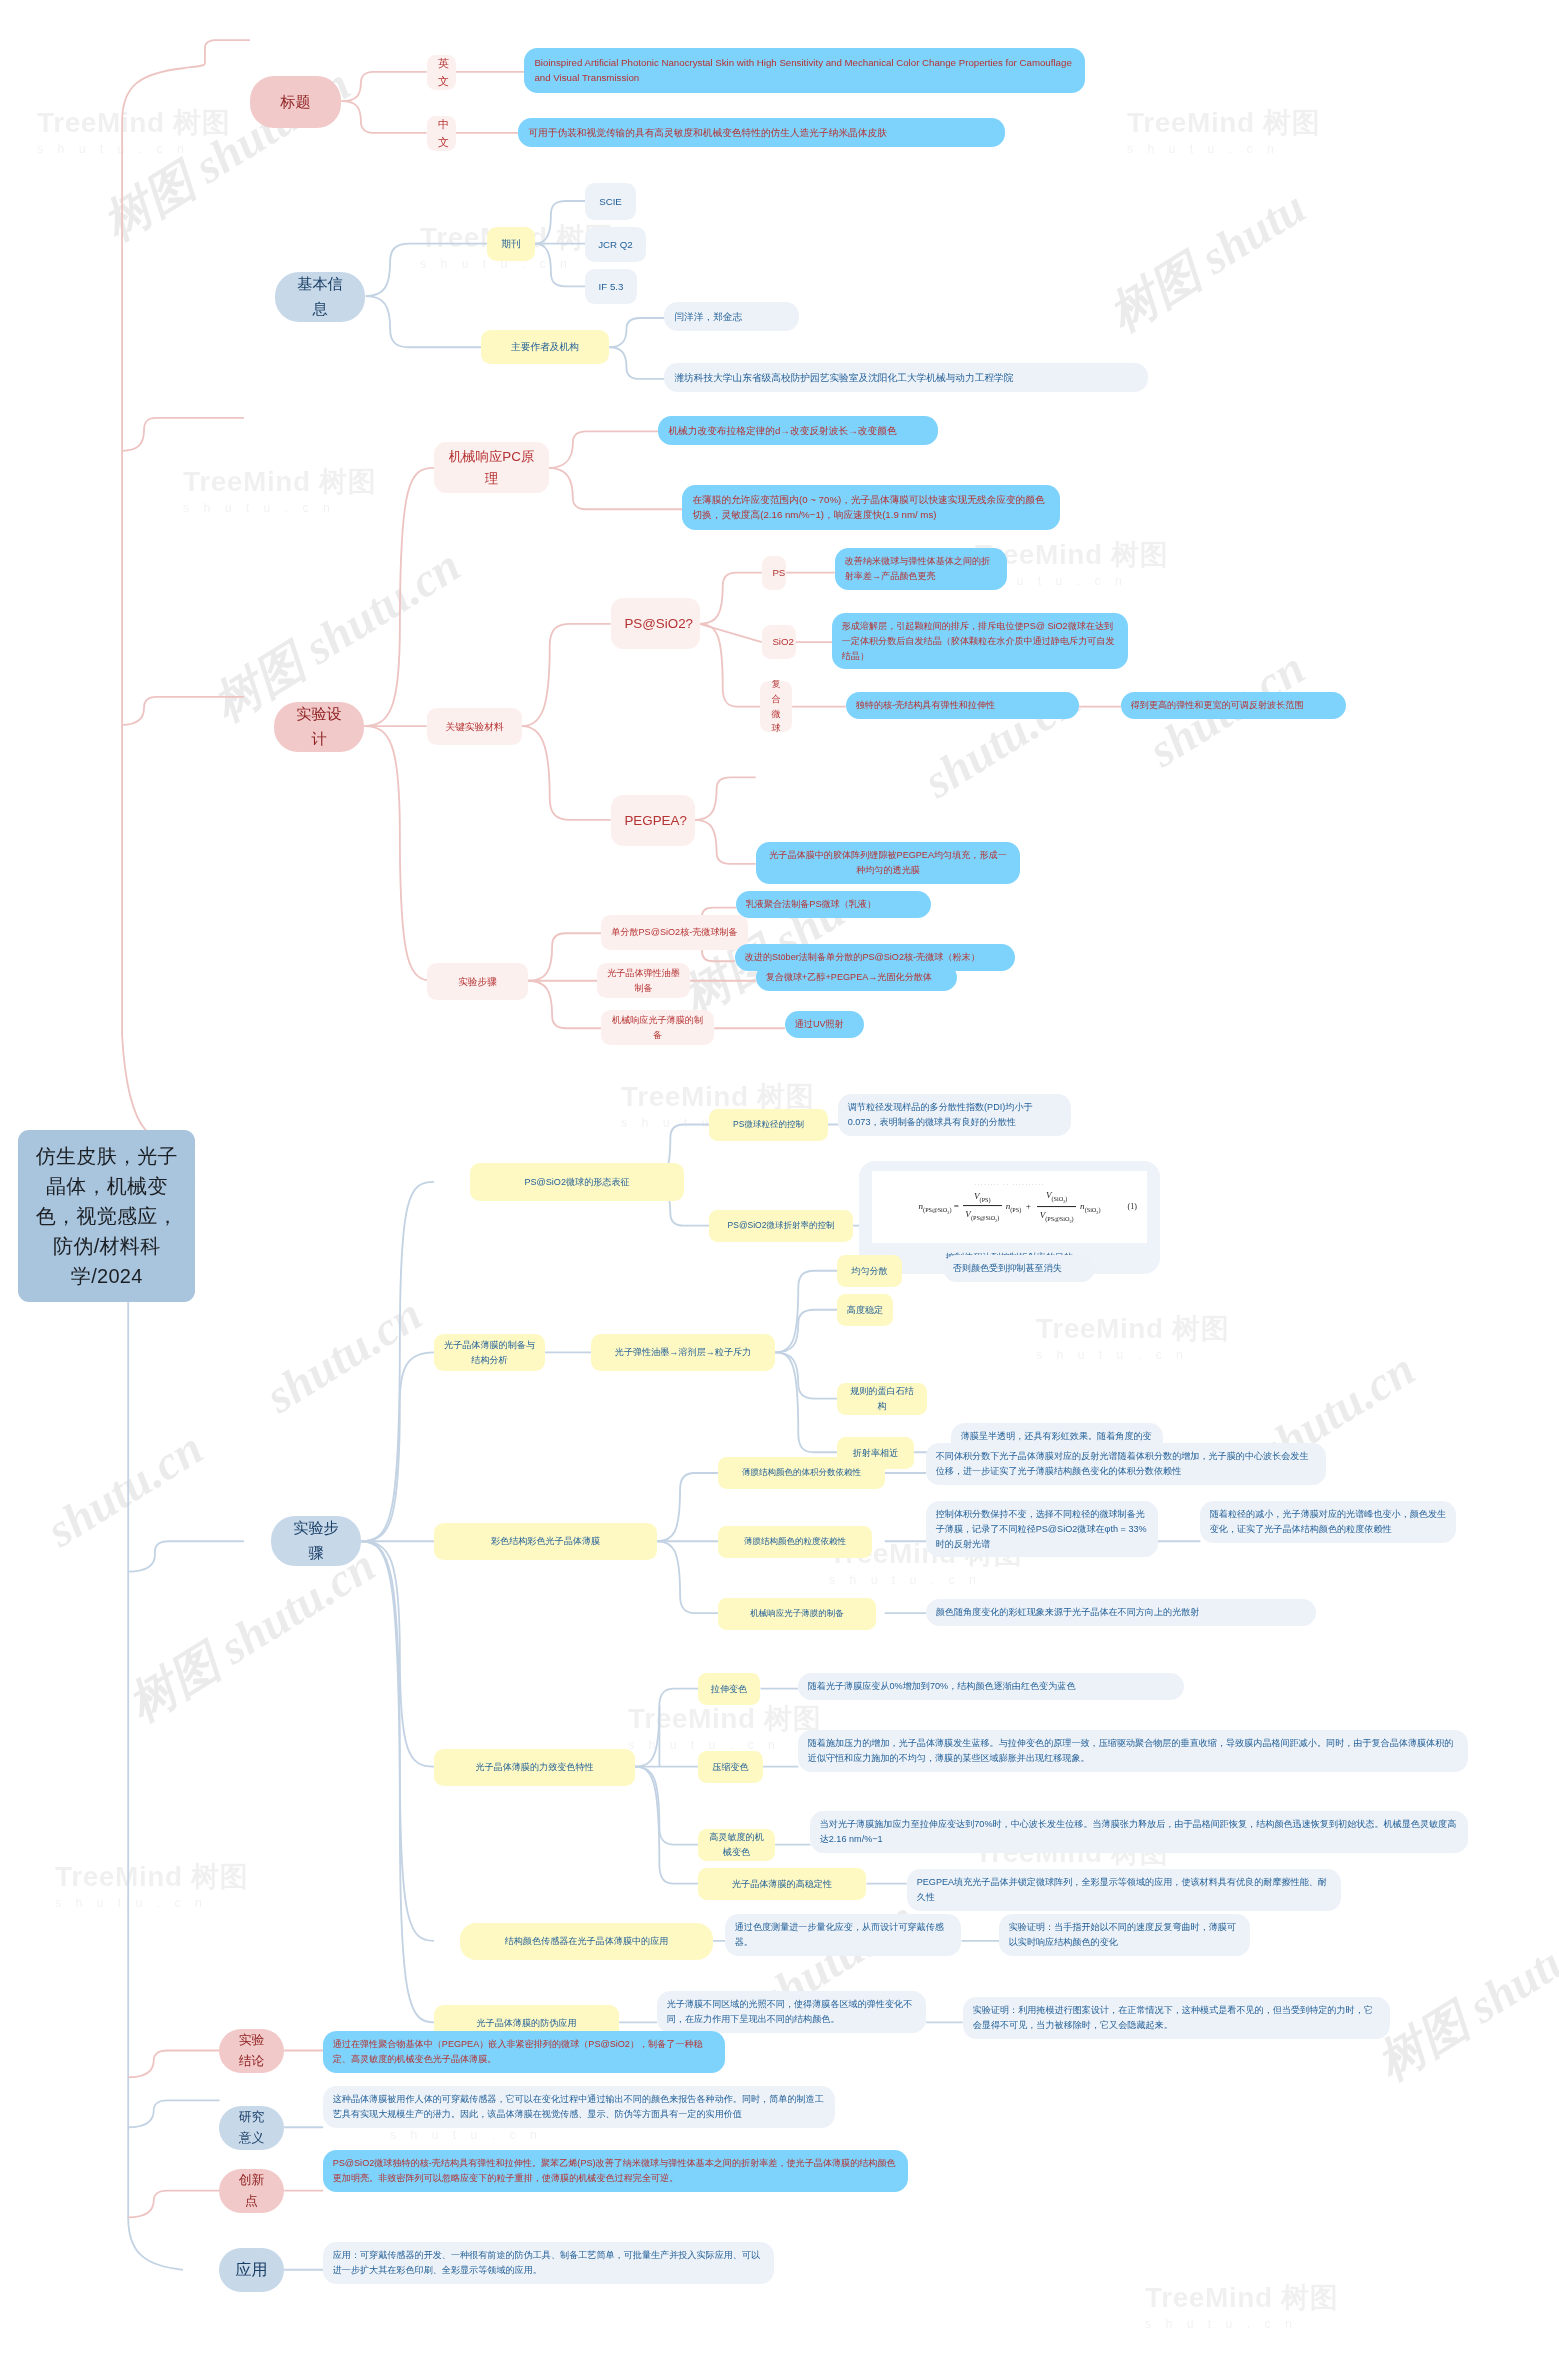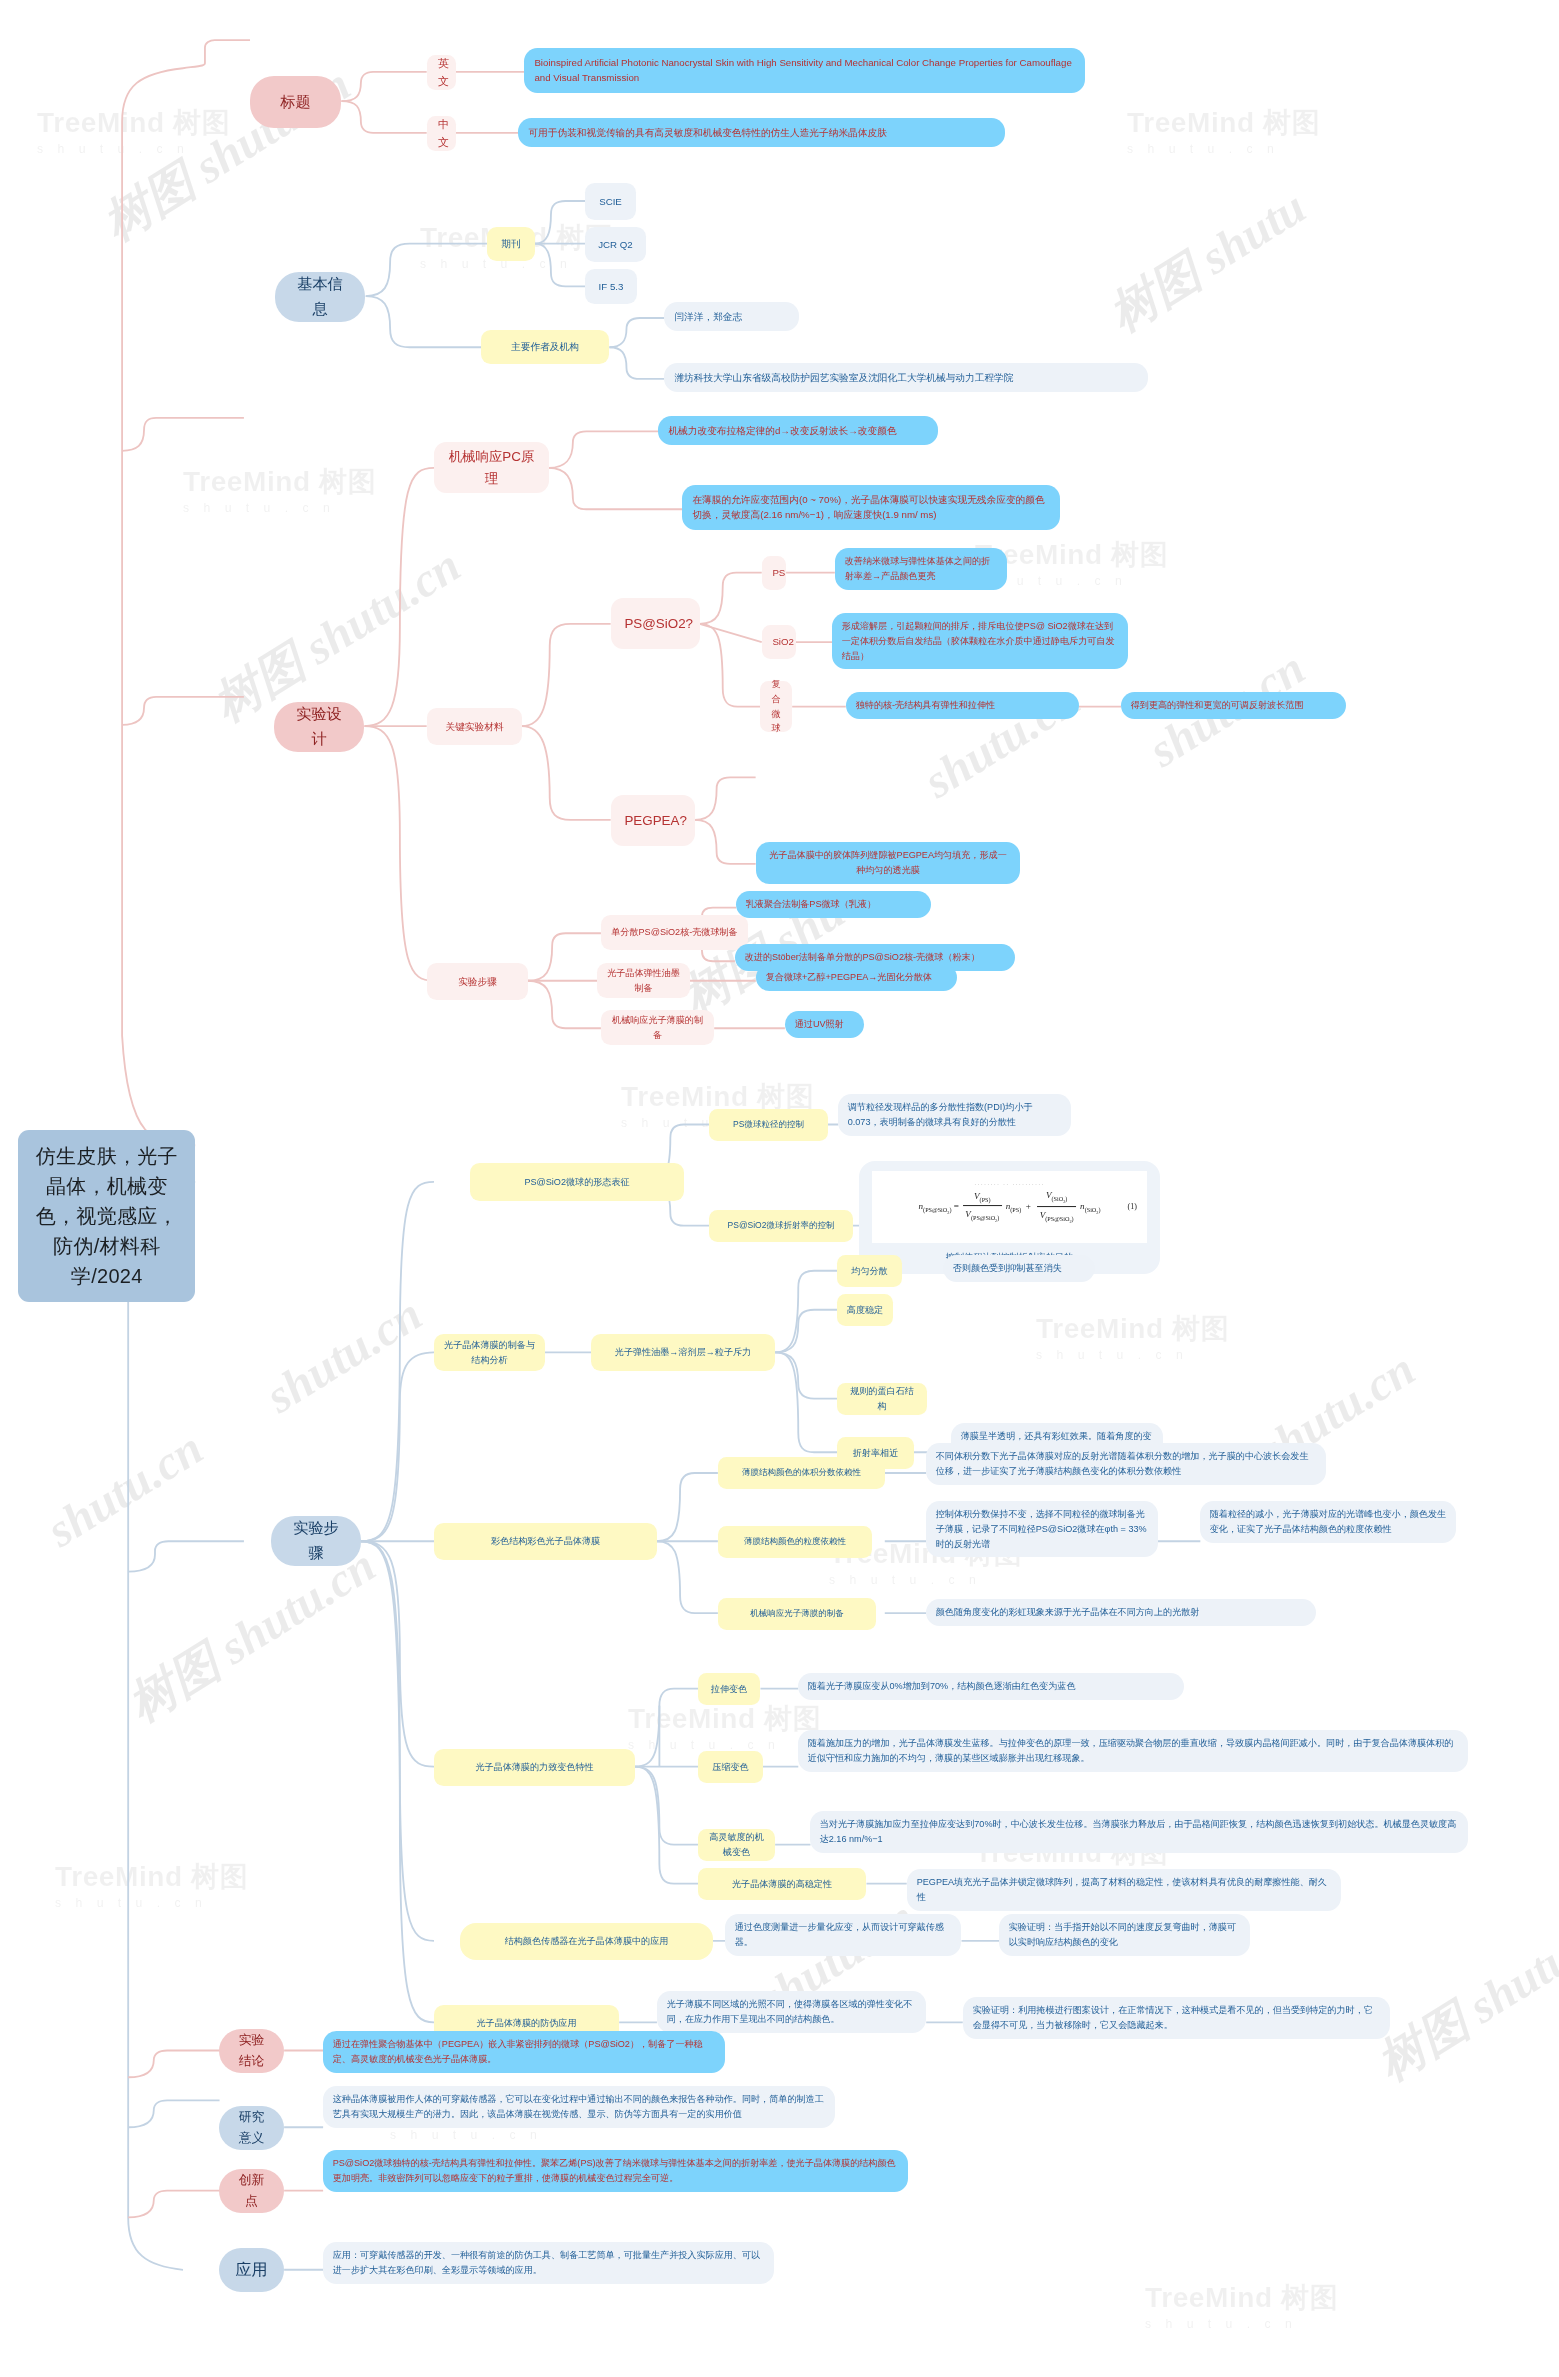--- a/index.html
+++ b/index.html
@@ -439,21 +439,21 @@
   <div class="node bl s15 ctr" style="left:698px;top:1829px;width:77px;height:32px;border-radius:8.5px;">
     <span class="txt">高灵敏度的机械变色</span>
   </div>
   <div class="node bl2 s15 lft" style="left:810px;top:1811px;width:658px;">
     <span class="txt">当对光子薄膜施加应力至拉伸应变达到70%时，中心波长发生位移。当薄膜张力释放后，由于晶格间距恢复，结构颜色迅速恢复到初始状态。机械显色灵敏度高达2.16 nm/%−1</span>
   </div>
   <div class="node bl s15 ctr" style="left:698px;top:1868px;width:168px;height:32px;border-radius:8.5px;">
     <span class="txt">光子晶体薄膜的高稳定性</span>
   </div>
   <div class="node bl2 s15 lft" style="left:907px;top:1869px;width:434px;">
-    <span class="txt">PEGPEA填充光子晶体并锁定微球阵列，提高了材料的稳定性，使该材料具有优良的耐摩擦性能、耐久性</span>
+    <span class="txt">PEGPEA填充光子晶体并锁定微球阵列，全彩显示等领域的应用，使该材料具有优良的耐摩擦性能、耐久性</span>
   </div>
 
   <div class="node bl s15 ctr" style="left:460px;top:1923px;width:253px;height:37px;border-radius:16px;">
     <span class="txt">结构颜色传感器在光子晶体薄膜中的应用</span>
   </div>
   <div class="node bl2 s15 lft" style="left:725px;top:1914px;width:236px;">
     <span class="txt">通过色度测量进一步量化应变，从而设计可穿戴传感器。</span>
   </div>
   <div class="node bl2 s15 lft" style="left:999px;top:1914px;width:251px;">
     <span class="txt">实验证明：当手指开始以不同的速度反复弯曲时，薄膜可以实时响应结构颜色的变化</span>

